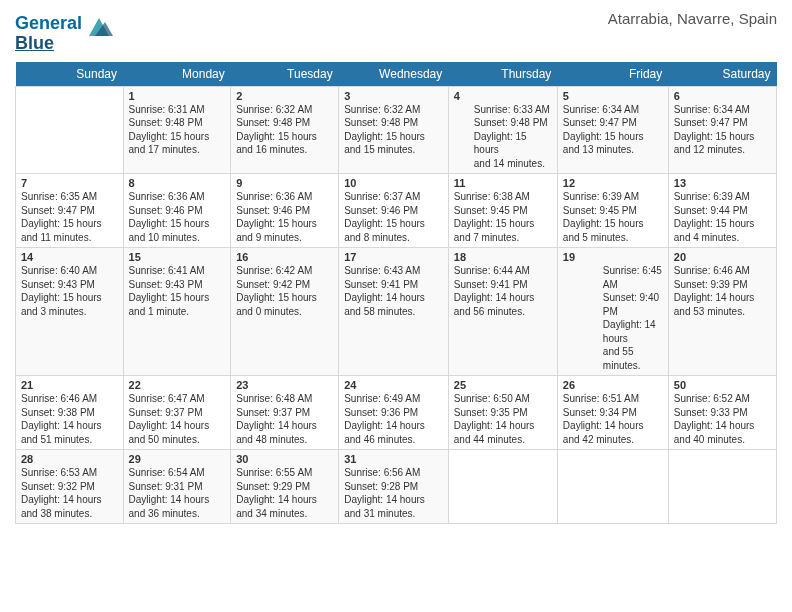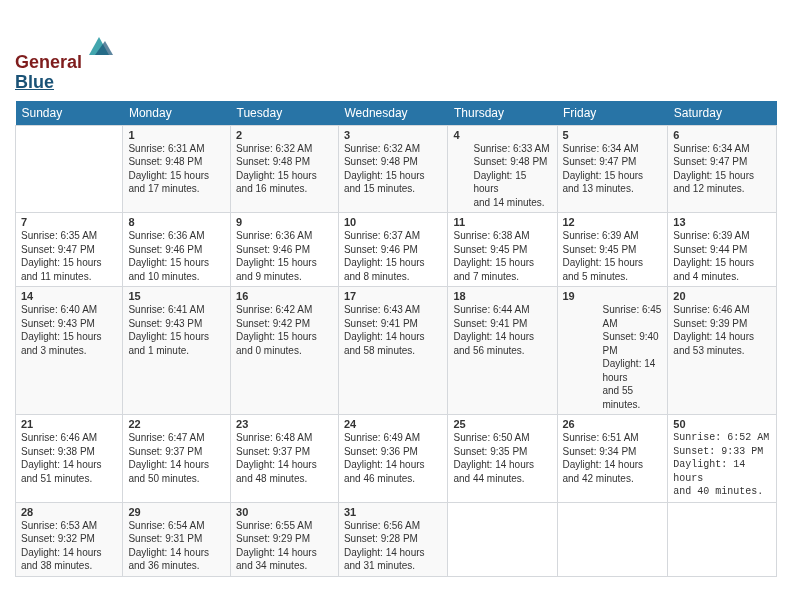--- a/index.html
+++ b/index.html
@@ -26,22 +26,21 @@
       margin-top: 4px;
     }
     .logo-text {
       display: flex;
       flex-direction: column;
       line-height: 1.1;
     }
     .logo-general {
       font-size: 18px;
       font-weight: bold;
-      color: #7f1d1d;
-      margin-top: 39px;
+      color: #0369a1;
     }
     .logo-blue {
       font-size: 18px;
       font-weight: bold;
       color: #1a5276;
       text-decoration: underline;
     }
     .logo-icon {
       width: 28px;
       height: 28px;
@@ -62,21 +61,21 @@
       color: #555;
     }
     table {
       width: 100%;
       border-collapse: collapse;
       font-size: 10.5px;
     }
     thead tr th {
       background-color: #2874a6;
       color: #fff;
-      text-align: left;
+      text-align: right;
       padding: 5px 6px;
       font-size: 12px;
       font-weight: normal;
     }
     tbody tr td {
       border: 1px solid #d5d8dc;
       vertical-align: top;
       padding: 3px 5px;
       width: 113px;
       min-height: 70px;
@@ -112,20 +111,21 @@
       <div class="logo-text">
         <span class="logo-general">General</span>
         <span class="logo-blue">Blue</span>
       </div>
       <svg class="logo-icon" viewBox="0 0 28 28" xmlns="http://www.w3.org/2000/svg">
         <polygon points="4,22 14,4 24,22" fill="#2196a0" opacity="0.85"></polygon>
         <polygon points="10,22 20,8 28,22" fill="#1a5276" opacity="0.7"></polygon>
       </svg>
     </div>
     <div class="title-block">
+      <div class="location">Atarrabia, Navarre, Spain</div>
     </div>
   </div>
 
   <table>
     <thead>
       <tr>
       <th>Sunday</th>
           <th>Monday</th>
           <th>Tuesday</th>
           <th>Wednesday</th>
@@ -320,21 +320,21 @@
           </td>
           <td>
             <span class="day-num">26</span>
             <div class="cell-text" style="white-space: pre-line;">Sunrise: 6:51 AM
 Sunset: 9:34 PM
 Daylight: 14 hours
 and 42 minutes.</div>
           </td>
           <td>
             <span class="day-num">50</span>
-            <div class="cell-text" style="white-space: pre-line; font-family: Liberation Mono, monospace;">Sunrise: 6:52 AM
+            <div class="cell-text" style="white-space: pre-line;">Sunrise: 6:52 AM
 Sunset: 9:33 PM
 Daylight: 14 hours
 and 40 minutes.</div>
           </td>
         </tr>
         <tr>
           <td>
             <span class="day-num">28</span>
             <div class="cell-text" style="white-space: pre-line;">Sunrise: 6:53 AM
 Sunset: 9:32 PM

